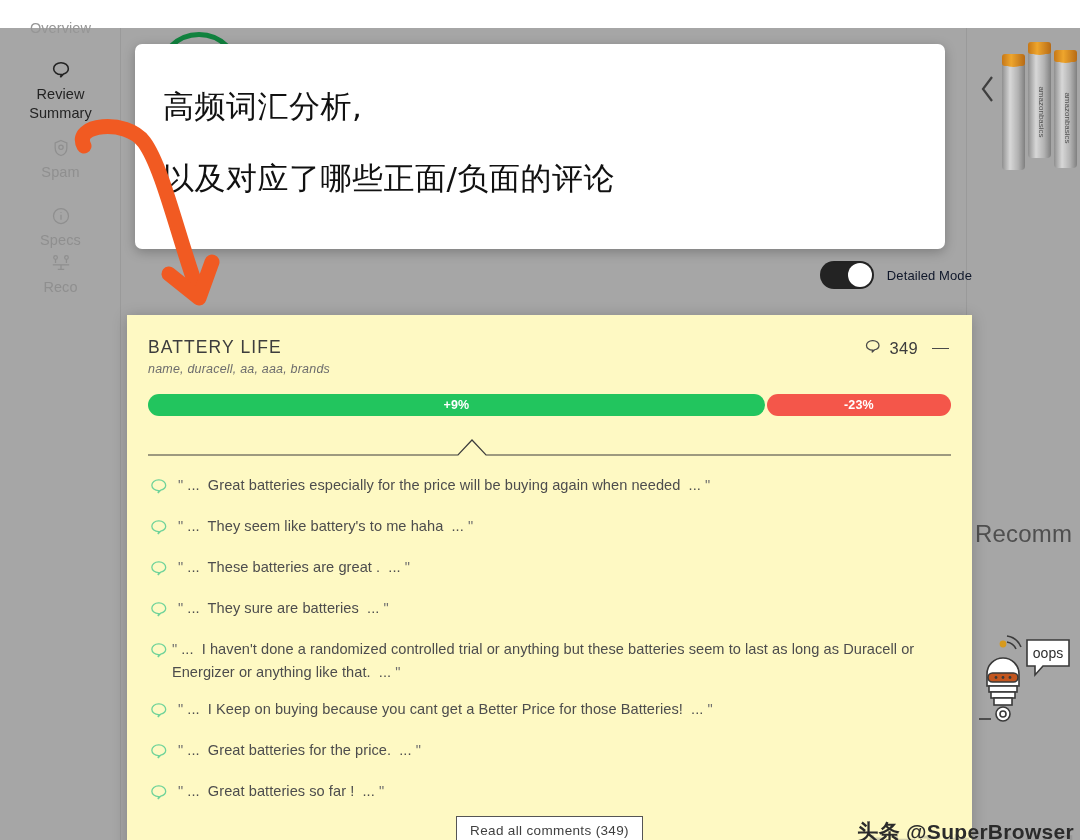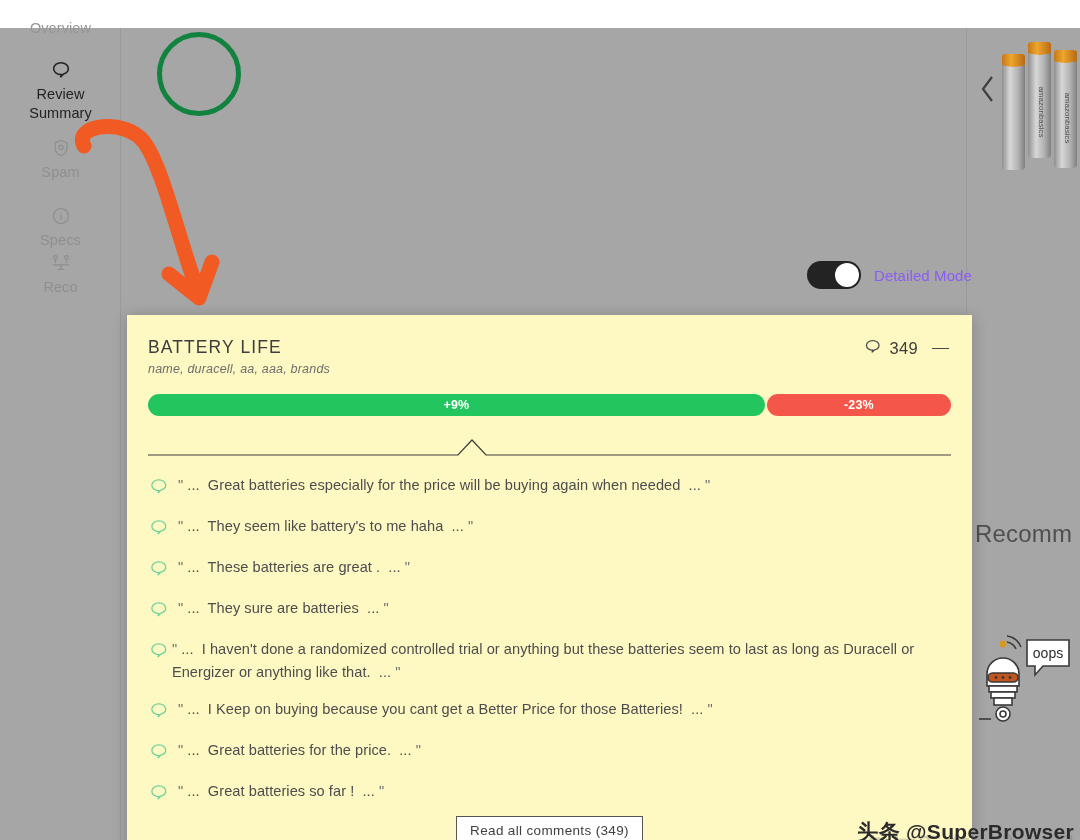--- a/index.html
+++ b/index.html
@@ -261,22 +261,22 @@
     cursor: pointer;
   }
   .toggle .knob {
     position: absolute;
     right: 2px; top: 2px;
     width: 24px; height: 24px;
     border-radius: 50%;
     background: #fff;
   }
   .toggle-label {
-    font-size: 15px;
-    color: #8b5cf6;
+    font-size: 13px;
+    color: #0f172a;
     letter-spacing: .1px;
   }
 
   
   .callout {
     position: absolute;
     left: 135px; top: 16px;
     width: 810px;
     height: 205px;
     background: #ffffff;
@@ -523,20 +523,24 @@
             </svg></span>
           <span class="quote-text"><span class="qmark">"</span> ...&nbsp; Great batteries so far ! &nbsp;... <span class="qmark">"</span></span>
         </div>
       </div>
 
     <div class="read-all-wrap">
       <span class="read-all">Read all comments (349)</span>
     </div>
   </section>
 
+  <div class="callout">
+    <div class="callout-line">高频词汇分析,</div>
+    <div class="callout-line">以及对应了哪些正面/负面的评论</div>
+  </div>
 
   <svg class="arrow-svg" viewBox="0 0 180 210">
     <path d="M18 30 C 6 8, 60 2, 78 26 C 96 50, 112 120, 130 170" stroke="#f15a22" stroke-width="15" fill="none" stroke-linecap="round"></path>
     <path d="M103 158 L133 182 L146 146" stroke="#f15a22" stroke-width="15" fill="none" stroke-linecap="round" stroke-linejoin="round"></path>
   </svg>
 
   <div class="watermark-ghost">条与工态中心出品</div>
   <div class="watermark">头条 @SuperBrowser</div>
 
 </div>

